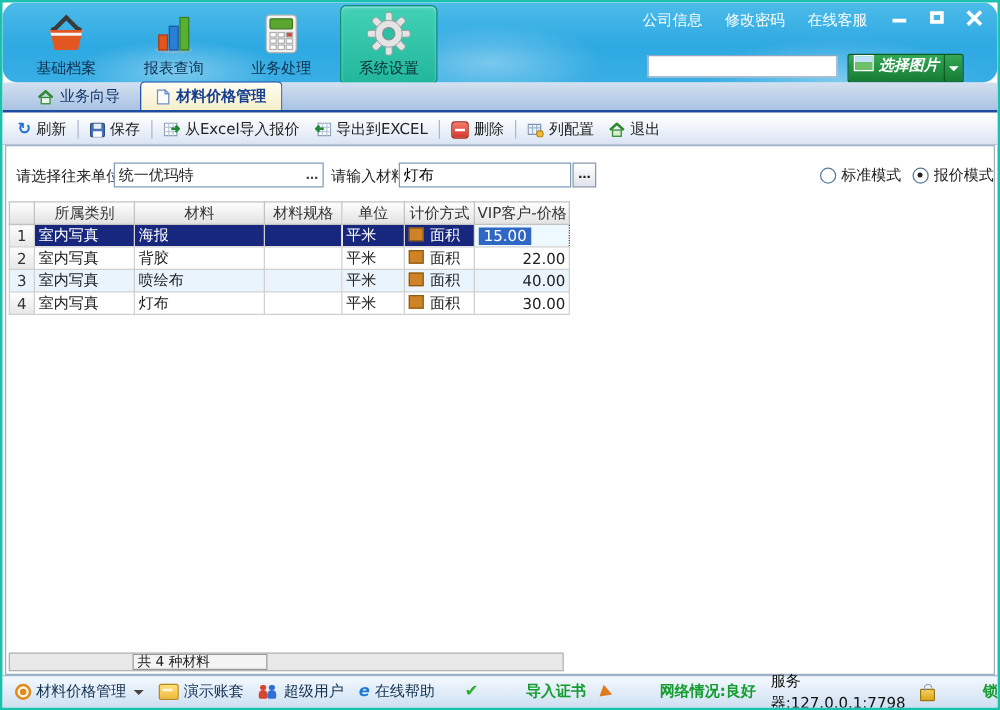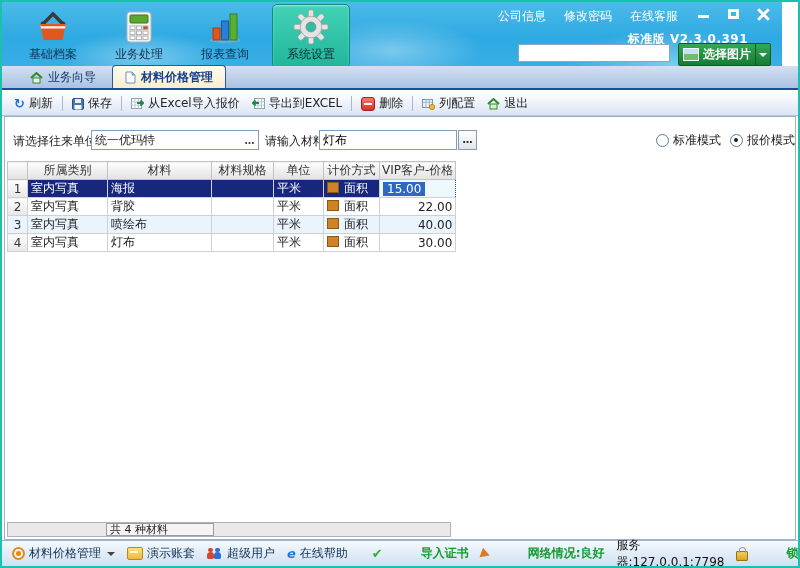--- a/index.html
+++ b/index.html
@@ -1,38 +1,38 @@
 <!DOCTYPE html>
 <html><head>
 <meta charset="utf-8">
 <style>
   html,body{margin:0;padding:0;background:#888;}
   .window{position:relative;width:800px;height:568px;margin:0 auto;box-sizing:border-box;
     border:2px solid #1cc0ae;background:#fff;overflow:hidden;
     font-family:"DejaVu Sans","Liberation Sans",sans-serif;font-size:12px;color:#222;}
 
   
-  .titlebar{position:absolute;top:0;left:0;right:16px;height:64px;
-    background:linear-gradient(180deg,#4cbbe9 0%,#2ea9e2 55%,#38aee4 100%);overflow:hidden;}
+  .titlebar{position:absolute;top:0;left:0;right:0;height:64px;
+    background:linear-gradient(180deg,#4cbbe9 0%,#2ea9e2 55%,#38aee4 100%);overflow:hidden;border-radius:12px;}
   .cloud{position:absolute;border-radius:50%;background:radial-gradient(closest-side,rgba(255,255,255,.35),rgba(255,255,255,0));}
   .c1{width:180px;height:60px;left:300px;top:18px;}
   .c2{width:220px;height:70px;left:560px;top:28px;}
   .c3{width:160px;height:50px;left:60px;top:30px;}
   .quick-links{position:absolute;top:6px;right:104px;display:flex;gap:18px;}
   .quick-link{color:#fff;cursor:pointer;white-space:nowrap;}
   .win-controls{position:absolute;top:5px;right:12px;display:flex;gap:17px;align-items:center;height:14px;}
   .wc{width:13px;height:12px;position:relative;cursor:pointer;}
   .wc-min:after{content:"";position:absolute;left:1px;right:1px;bottom:2px;height:3px;background:#fff;}
   .wc-max:after{content:"";position:absolute;left:1px;right:1px;top:1px;bottom:1px;border:3px solid #fff;}
   .wc-close:before,.wc-close:after{content:"";position:absolute;left:-1px;top:5px;width:15px;height:3px;background:#fff;}
   .wc-close:before{transform:rotate(45deg);} .wc-close:after{transform:rotate(-45deg);}
   .version{position:absolute;top:29px;right:34px;color:#fff;font-weight:bold;letter-spacing:.5px;}
   .img-input{position:absolute;left:516px;top:42px;width:152px;height:18px;border:1px solid #8aa6c0;background:#fff;box-sizing:border-box;font-size:11px;padding:0 3px;}
-  .pick-btn{position:absolute;left:676px;top:41px;height:21px;display:flex;align-items:center;
-    background:linear-gradient(180deg,#34a855,#157c33);border:1px solid #0b5c22;border-radius:2px;cursor:pointer;}
+  .pick-btn{position:absolute;left:676px;top:41px;height:21px;display:flex;
+    background:linear-gradient(180deg,#34a855,#157c33);border:1px solid #0b5c22;border-radius:2px;cursor:pointer;font-style:italic;}
   .pick-btn .txt{color:#fff;font-weight:bold;padding:0 4px;white-space:nowrap;}
   .pick-caret{width:14px;align-self:stretch;border-left:1px solid #0b5c22;display:flex;align-items:center;justify-content:center;}
   .caret-down{width:0;height:0;border-left:4px solid transparent;border-right:4px solid transparent;border-top:4px solid #fff;}
   .pick-ico{width:14px;height:11px;margin-left:4px;background:linear-gradient(180deg,#bfe3ff 45%,#6fbf69 45%);border:1px solid #fff;}
 
   
   .nav{position:absolute;left:12px;top:2px;display:flex;align-items:stretch;gap:8px;}
   .nav-item{width:76px;text-align:center;padding:3px 0 4px;cursor:pointer;border:1px solid transparent;border-radius:5px;}
   .nav-item .icobox{height:38px;display:flex;align-items:center;justify-content:center;}
   .nav-label{color:#10304f;font-weight:normal;white-space:nowrap;}
@@ -124,66 +124,65 @@
     <div class="quick-links">
       <span class="quick-link">公司信息</span>
       <span class="quick-link">修改密码</span>
       <span class="quick-link">在线客服</span>
     </div>
     <div class="win-controls">
       <span class="wc wc-min"></span>
       <span class="wc wc-max"></span>
       <span class="wc wc-close"></span>
     </div>
-    <div class="version">标准版 V2.3.0.391</div>
 
     <div class="nav">
       <div class="nav-item">
         <div class="icobox">
           <svg width="36" height="34" viewBox="0 0 36 34">
             <path d="M8 14 L18 4 L28 14" fill="none" stroke="#3a3a3a" stroke-width="3.4" stroke-linecap="round"></path>
             <circle cx="8" cy="14" r="2.4" fill="#3a3a3a"></circle>
               <circle cx="28" cy="14" r="2.4" fill="#3a3a3a"></circle>
             <path d="M5 14 h26 l-3.6 16 h-18.8 z" fill="#e2571f"></path>
             <path d="M5 14 h26 l-1 4.5 h-24 z" fill="#f5f5f5"></path>
             <path d="M5 14 h26 l-.5 2.2 h-25 z" fill="#e2571f"></path>
           </svg>
         </div>
         <div class="nav-label">基础档案</div>
+      </div>
+      <div class="nav-item">
+        <div class="icobox">
+          <svg width="36" height="34" viewBox="0 0 36 34">
+            <ellipse cx="18" cy="30" rx="15" ry="3" fill="#9fb6c6" opacity=".5"></ellipse>
+            <rect x="6" y="18" width="7" height="12" fill="#e0561f" stroke="#a83c10"></rect>
+            <rect x="14.5" y="11" width="7" height="19" fill="#2a7fd4" stroke="#1b5a9c"></rect>
+            <rect x="23" y="4" width="7" height="26" fill="#58b030" stroke="#3a7e1c"></rect>
+          </svg>
+        </div>
+        <div class="nav-label">报表查询</div>
       </div>
       <div class="nav-item">
         <div class="icobox">
           <svg width="32" height="34" viewBox="0 0 32 34">
             <rect x="4" y="2" width="24" height="30" rx="3" fill="#f4f4f4" stroke="#b5b5b5"></rect>
             <rect x="7" y="5" width="18" height="8" rx="1" fill="#5aa62f" stroke="#3c7a1c"></rect>
             <g fill="#fff" stroke="#b0b0b0">
               <rect x="7" y="16" width="5" height="3.6"></rect>
                 <rect x="13.5" y="16" width="5" height="3.6"></rect>
                 <rect x="20" y="16" width="5" height="3.6" fill="#d6452e"></rect>
               <rect x="7" y="21" width="5" height="3.6"></rect>
                 <rect x="13.5" y="21" width="5" height="3.6"></rect>
                 <rect x="20" y="21" width="5" height="3.6"></rect>
               <rect x="7" y="26" width="5" height="3.6"></rect>
                 <rect x="13.5" y="26" width="5" height="3.6"></rect>
                 <rect x="20" y="26" width="5" height="3.6"></rect>
             </g>
           </svg>
         </div>
         <div class="nav-label">业务处理</div>
-      </div>
-      <div class="nav-item">
-        <div class="icobox">
-          <svg width="36" height="34" viewBox="0 0 36 34">
-            <ellipse cx="18" cy="30" rx="15" ry="3" fill="#9fb6c6" opacity=".5"></ellipse>
-            <rect x="6" y="18" width="7" height="12" fill="#e0561f" stroke="#a83c10"></rect>
-            <rect x="14.5" y="11" width="7" height="19" fill="#2a7fd4" stroke="#1b5a9c"></rect>
-            <rect x="23" y="4" width="7" height="26" fill="#58b030" stroke="#3a7e1c"></rect>
-          </svg>
-        </div>
-        <div class="nav-label">报表查询</div>
       </div>
       <div class="nav-item selected">
         <div class="icobox">
           <svg width="36" height="36" viewBox="0 0 40 40">
             <g fill="#e4e4e4" stroke="#9a9a9a" stroke-width=".8">
               <g>
                 <rect x="17" y="1" width="6" height="9" rx="2"></rect>
                 <rect x="17" y="30" width="6" height="9" rx="2"></rect>
                 <rect x="1" y="17" width="9" height="6" rx="2"></rect>
                 <rect x="30" y="17" width="9" height="6" rx="2"></rect>

